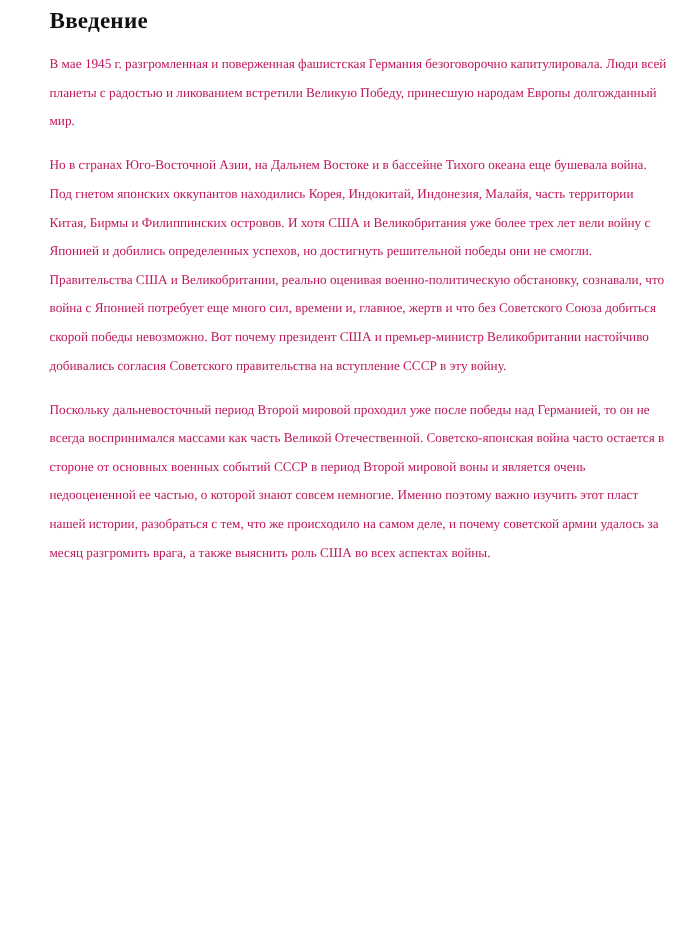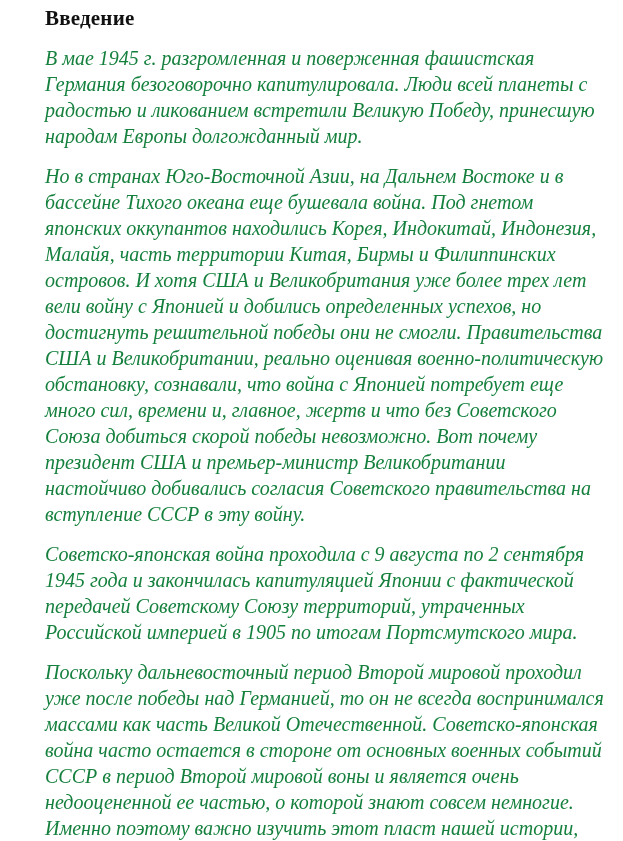--- a/index.html
+++ b/index.html
@@ -18,37 +18,35 @@
     color: #1b1b1b;
   }
   .doc-title {
     font-size: 21px;
     font-weight: 600;
     margin: 0 0 14px 0;
     color: #111111;
     letter-spacing: 0.2px;
   }
   .doc-paragraph {
-    font-size: 20px;
+    font-size: 12px;
     line-height: 26px;
     margin: 0 0 14px 0;
     text-align: left;
     white-space: pre-line;
-    color: #15803d;
-    font-style: italic;
+    color: #be185d;
   }
 </style>
 </head>
 <body>
 
 <div class="page">
   <h1 class="doc-title">Введение</h1>
 
   <p class="doc-paragraph">В мае 1945 г. разгромленная и поверженная фашистская Германия безоговорочно капитулировала. Люди всей планеты с радостью и ликованием встретили Великую Победу, принесшую народам Европы долгожданный мир.</p>
 
   <p class="doc-paragraph">Но в странах Юго-Восточной Азии, на Дальнем Востоке и в бассейне Тихого океана еще бушевала война. Под гнетом японских оккупантов находились Корея, Индокитай, Индонезия, Малайя, часть территории Китая, Бирмы и Филиппинских островов. И хотя США и Великобритания уже более трех лет вели войну с Японией и добились определенных успехов, но достигнуть решительной победы они не смогли. Правительства США и Великобритании, реально оценивая военно-политическую обстановку, сознавали, что война с Японией потребует еще много сил, времени и, главное, жертв и что без Советского Союза добиться скорой победы невозможно. Вот почему президент США и премьер-министр Великобритании настойчиво добивались согласия Советского правительства на вступление СССР в эту войну.</p>
 
-  <p class="doc-paragraph">Советско-японская война проходила с 9 августа по 2 сентября 1945 года и закончилась капитуляцией Японии с фактической передачей Советскому Союзу территорий, утраченных Российской империей в 1905 по итогам Портсмутского мира.</p>
 
   <p class="doc-paragraph">Поскольку дальневосточный период Второй мировой проходил уже после победы над Германией, то он не всегда воспринимался массами как часть Великой Отечественной. Советско-японская война часто остается в стороне от основных военных событий СССР в период Второй мировой воны и является очень недооцененной ее частью, о которой знают совсем немногие. Именно поэтому важно изучить этот пласт нашей истории, разобраться с тем, что же происходило на самом деле, и почему советской армии удалось за месяц разгромить врага, а также выяснить роль США во всех аспектах войны.</p>
 
 
 </div>
 
 </body></html>

